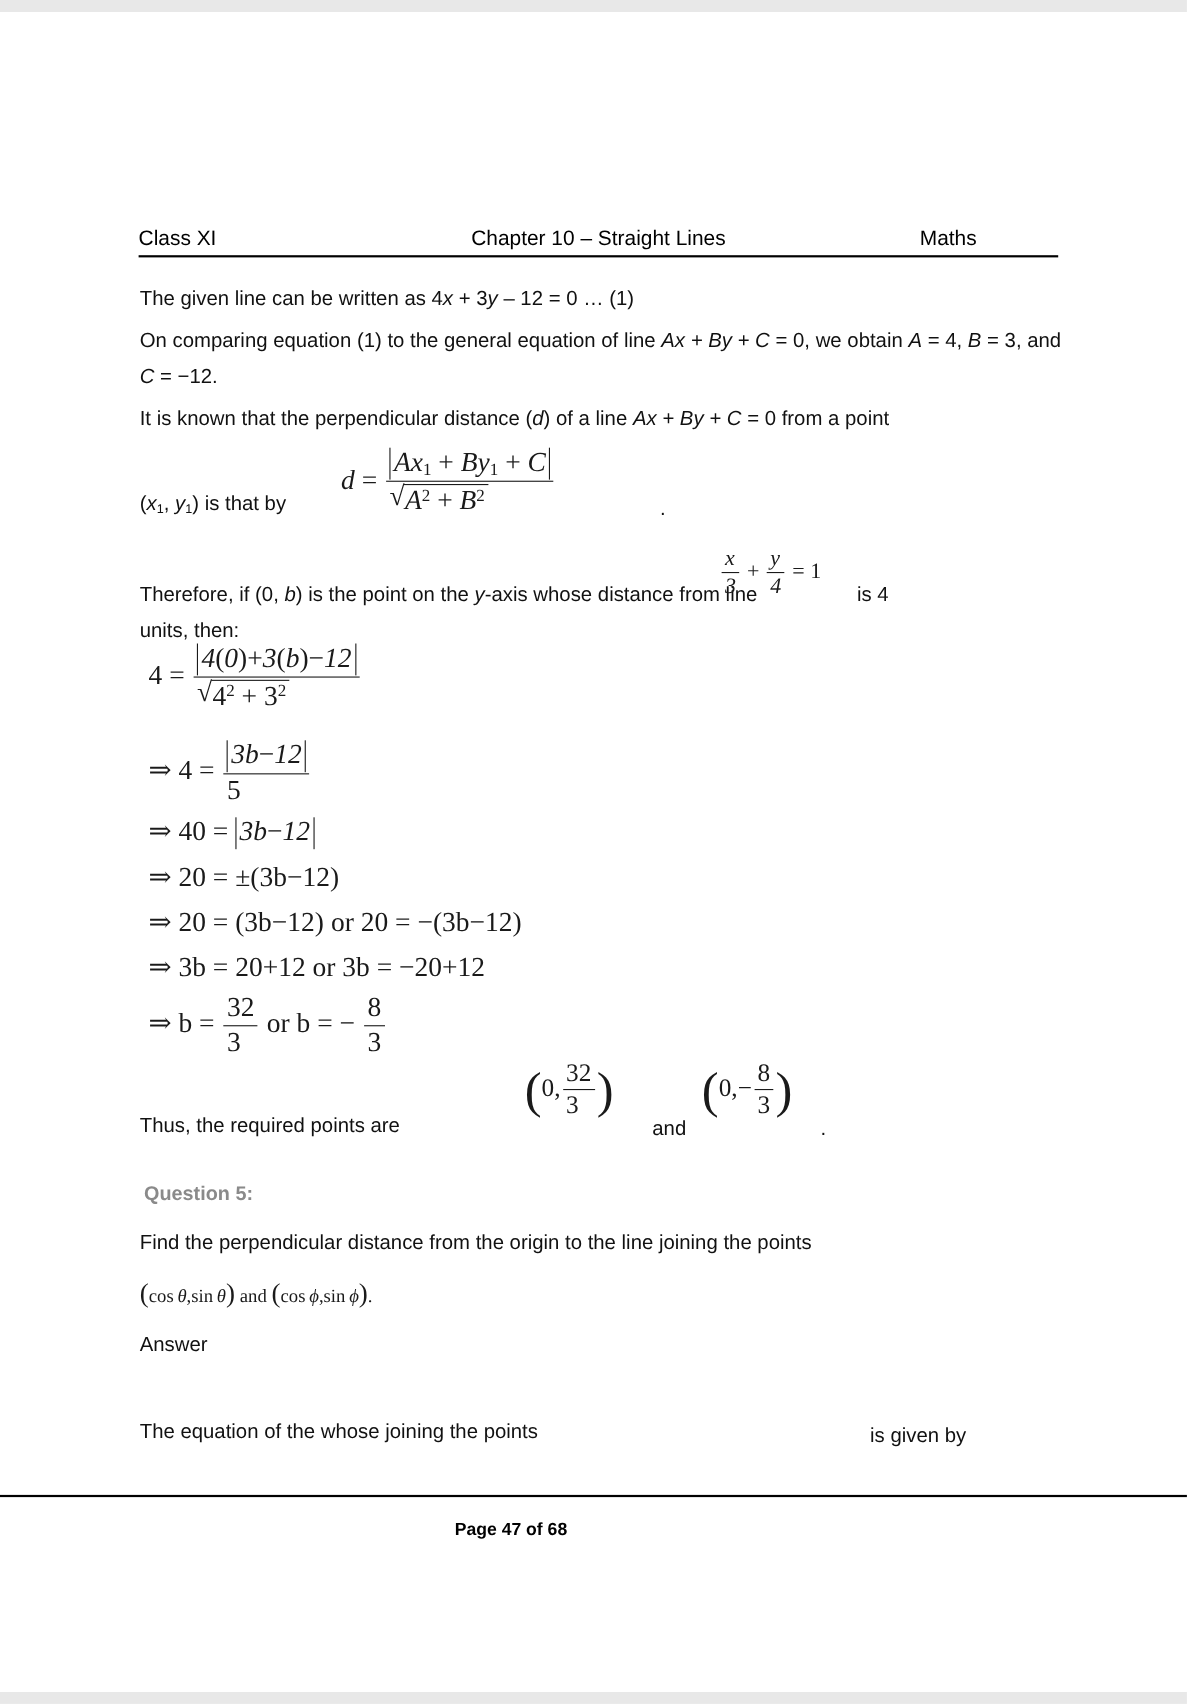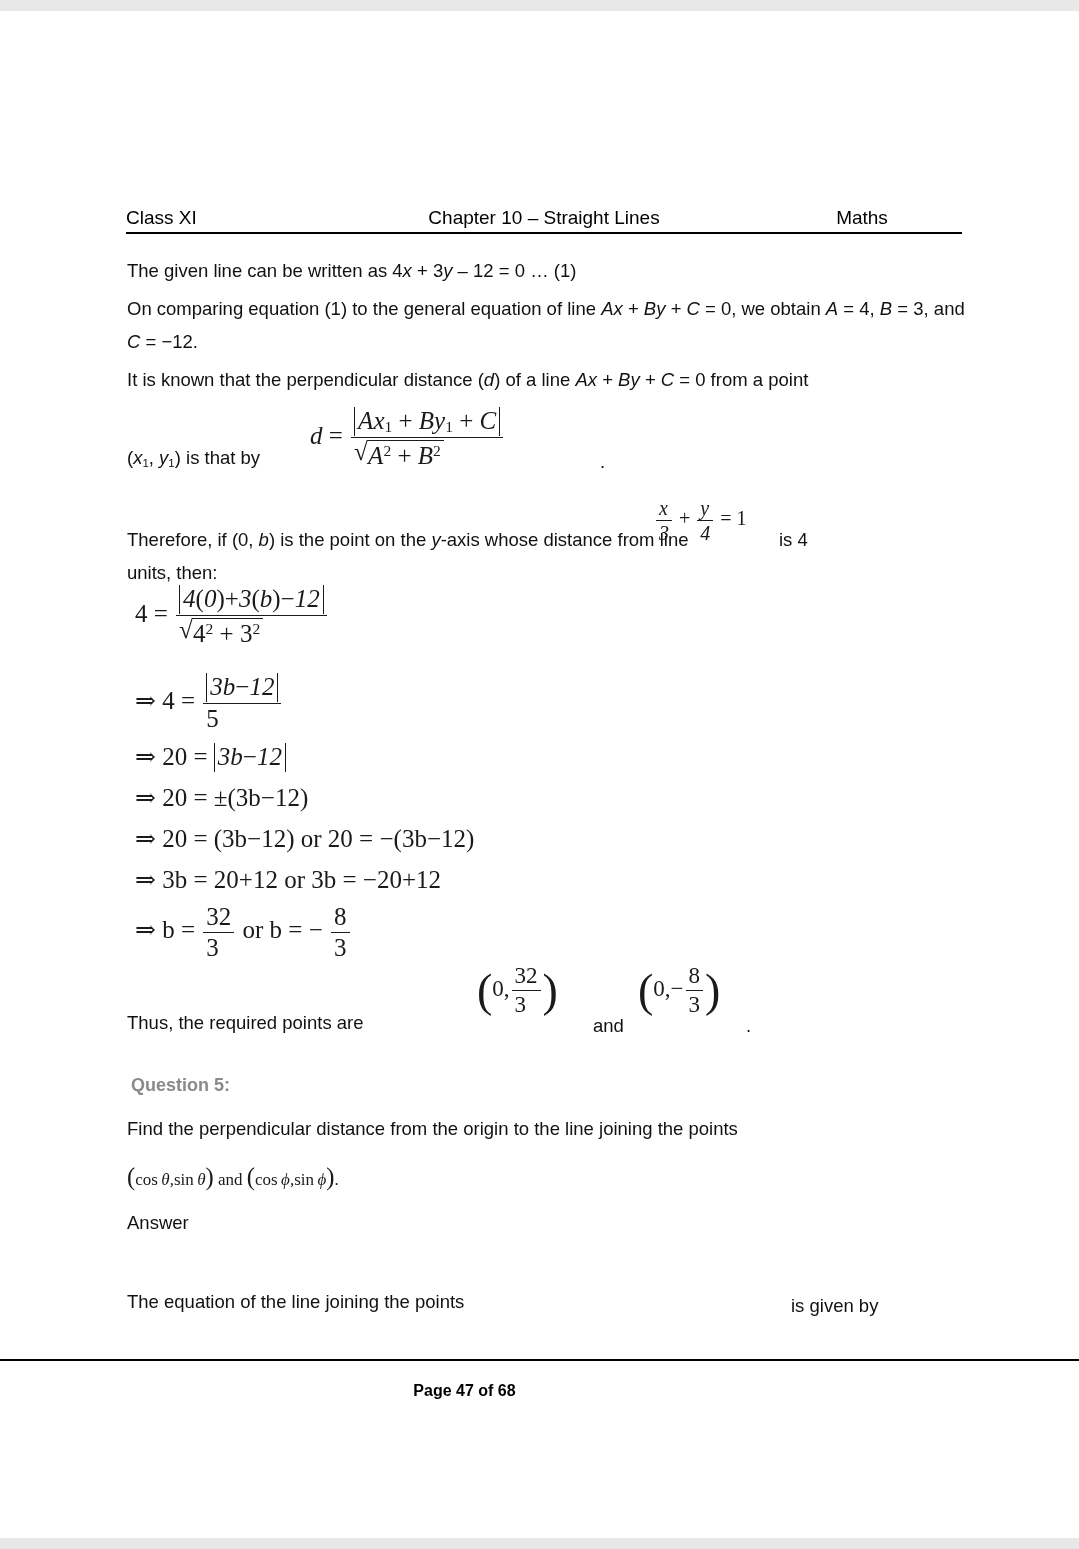--- a/index.html
+++ b/index.html
@@ -223,21 +223,21 @@
 
       <div style="position:absolute; left:8px; top:88px;">
         <span class="up">⇒ 4 =</span>
         <span class="frac">
           <span class="num"><span class="abs">3b<span class="up">−</span>12</span></span>
           <span class="den up">5</span>
         </span>
       </div>
 
       <div style="position:absolute; left:8px; top:155px;">
-        <span class="up">⇒ 20 =</span>
+        <span class="up">⇒ 40 =</span>
         <span class="abs">3b<span class="up">−</span>12</span>
       </div>
 
       <div style="position:absolute; left:8px; top:196px;" class="up">⇒ 20 = ±(3b−12)</div>
 
       <div style="position:absolute; left:8px; top:237px;" class="up">⇒ 20 = (3b−12) or 20 = −(3b−12)</div>
 
       <div style="position:absolute; left:8px; top:278px;" class="up">⇒ 3b = 20+12 or 3b = −20+12</div>
 
       <div style="position:absolute; left:8px; top:318px;">
@@ -275,21 +275,21 @@
 
     <p class="math" style="font-size:17px; margin:15px 0 10px 0;">
       <span class="up" style="font-size:1.45em; font-weight:300;">(</span><span class="up">cos <span style="font-style:italic;">θ</span>,sin <span style="font-style:italic;">θ</span></span><span class="up" style="font-size:1.45em; font-weight:300;">)</span>
       <span class="up">and</span>
       <span class="up" style="font-size:1.45em; font-weight:300;">(</span><span class="up">cos <span style="font-style:italic;">ϕ</span>,sin <span style="font-style:italic;">ϕ</span></span><span class="up" style="font-size:1.45em; font-weight:300;">)</span><span class="up">.</span>
     </p>
 
     <p class="para" style="margin-top:8px;">Answer</p>
 
     <div style="position:relative; height:60px; margin-top:18px;">
-      <span style="position:absolute; left:0; top:28px;">The equation of the line joining the points </span>
+      <span style="position:absolute; left:0; top:28px;">The equation of the whose joining the points </span>
       <span style="position:absolute; left:664px; top:32px;">is given by</span>
     </div>
 
   </div>
 
   <div class="footer-rule"></div>
   <div class="footer-text">Page 47 of 68</div>
 
 </div>
 

